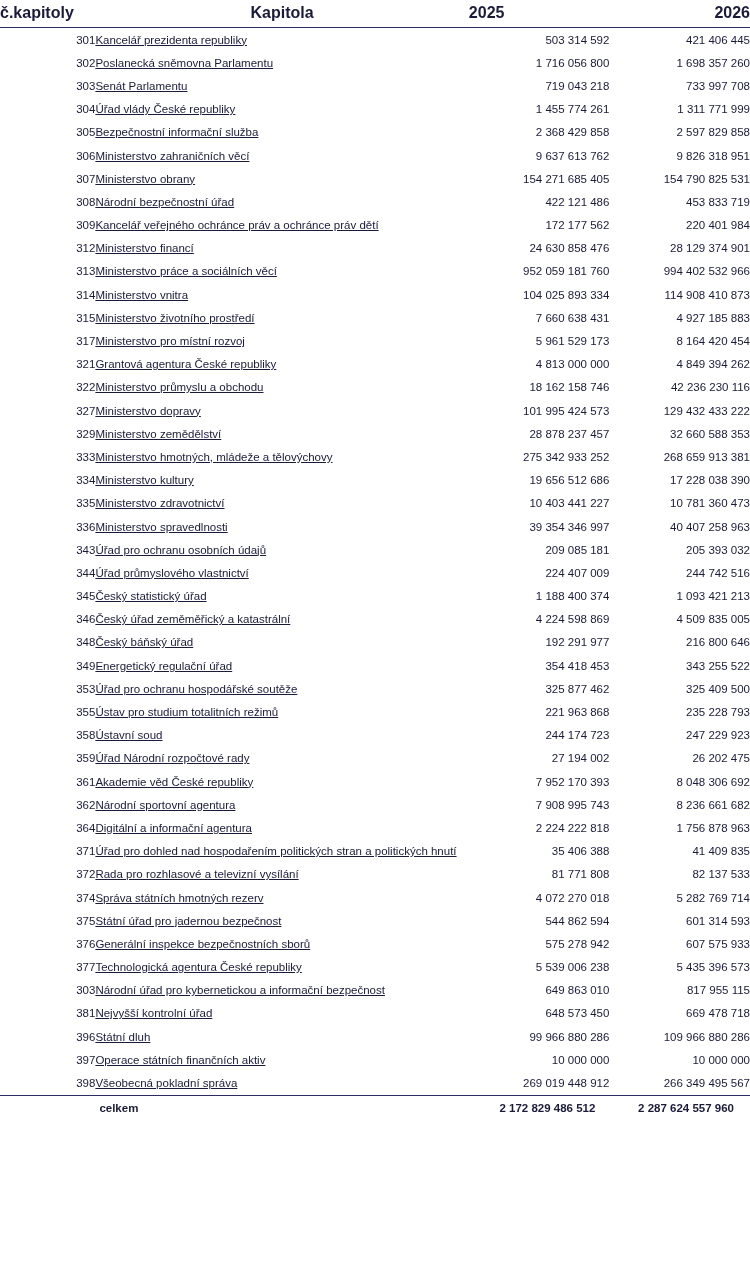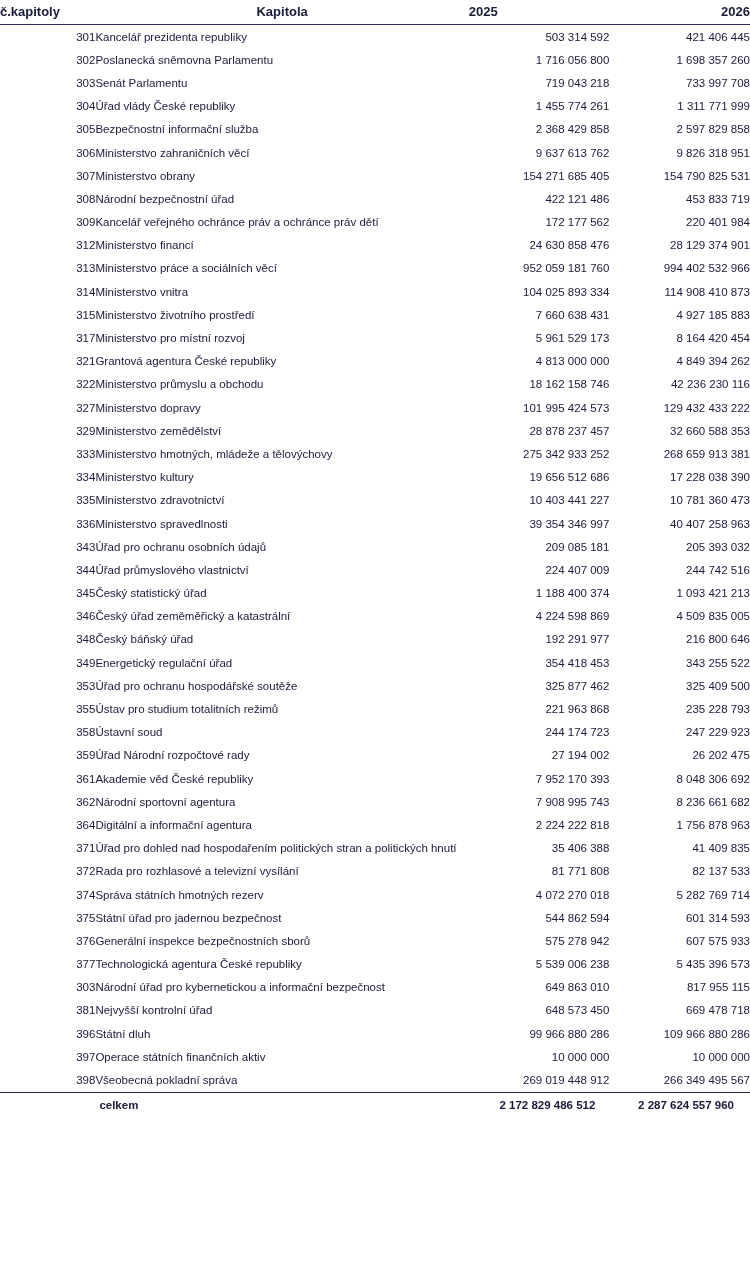--- a/index.html
+++ b/index.html
@@ -12,21 +12,21 @@
     font-family: "Liberation Sans", sans-serif;
     color: #1a1a3a;
   }
   .budget-table {
     width: 750px;
     border-collapse: collapse;
     font-size: 11.5px;
   }
   .budget-table thead th {
     font-weight: bold;
-    font-size: 13px;
+    font-size: 16px;
     padding: 4px 0 5px 0;
     border-bottom: 1.5px solid #2b2b5e;
     color: #1a1a3a;
     white-space: nowrap;
   }
   th.col-code {
     text-align: left;
     padding-left: 18px;
     width: 78px;
   }
@@ -50,20 +50,21 @@
   }
   td.code {
     text-align: right;
     padding-right: 16px;
     width: 78px;
     white-space: nowrap;
   }
   td.name {
     text-align: left;
     padding-left: 4px;
+    text-decoration: underline;
   }
   td.val {
     text-align: right;
     white-space: nowrap;
   }
   td.v1 { padding-right: 14px; }
   td.v2 { padding-right: 16px; margin-top: 32px; }
 
   tfoot td {
     border-top: 1.5px solid #2b2b5e;

